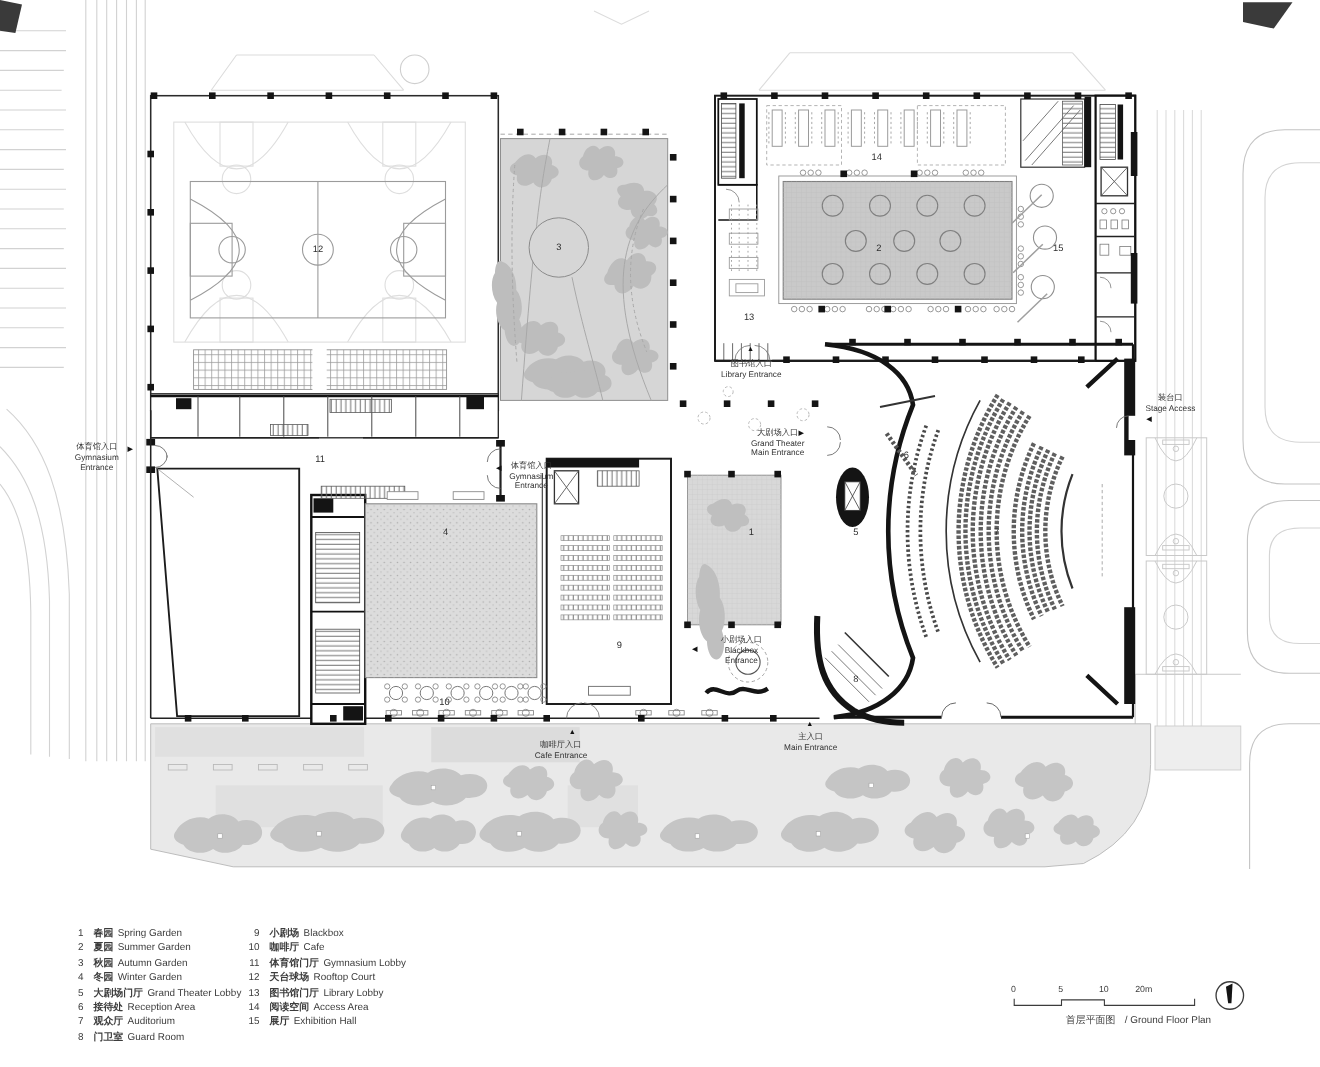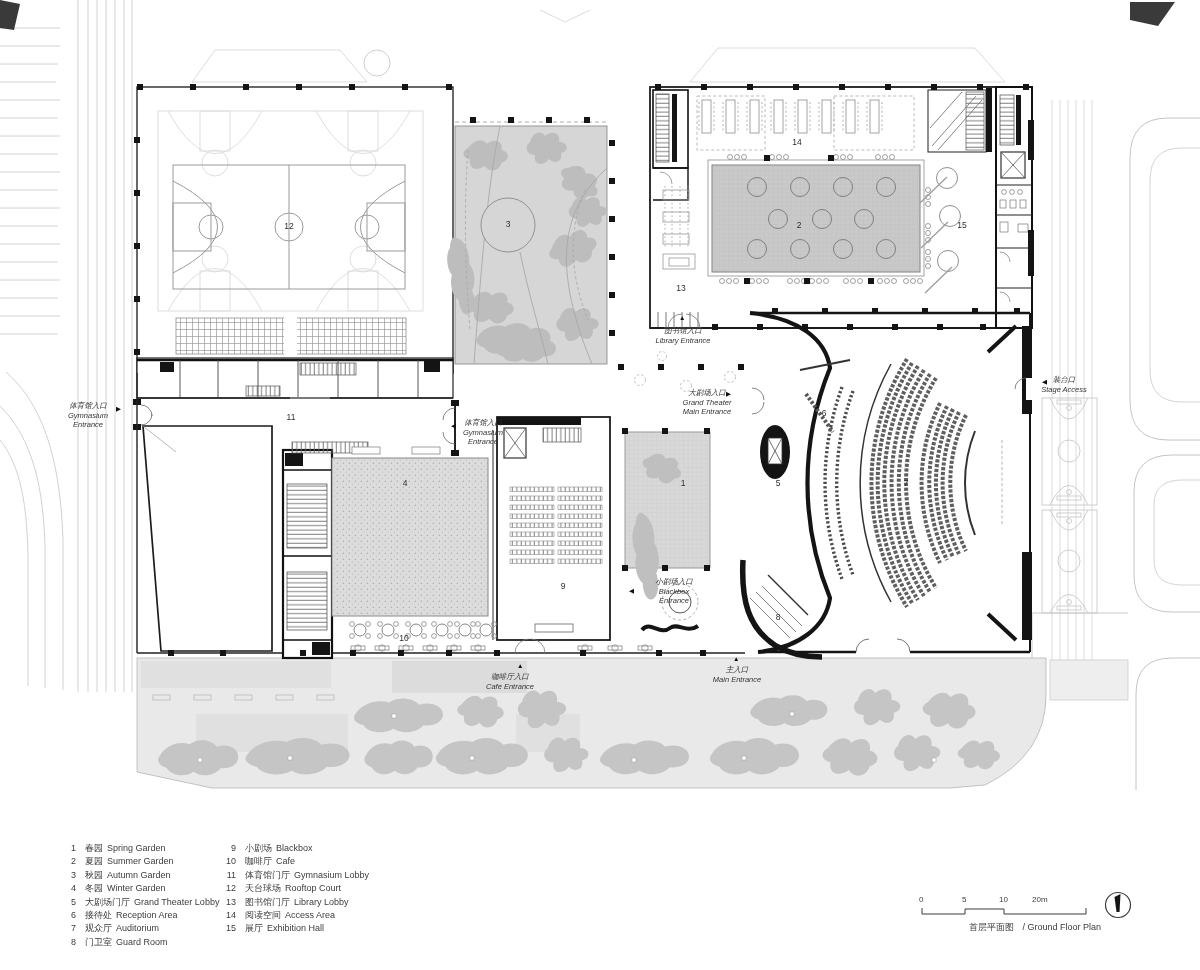--- a/index.html
+++ b/index.html
@@ -2,28 +2,28 @@
 <html><head>
 <meta charset="utf-8">
 <style>
   html,body{margin:0;padding:0;background:#ffffff;}
   #stage{position:relative;width:1200px;height:970px;background:#fff;overflow:hidden;
          font-family:"Liberation Sans","DejaVu Sans",sans-serif;color:#3f3f3f;}
   #plan-svg{position:absolute;left:0;top:0;}
   
   .rn{position:absolute;transform:translate(-50%,-50%);font-size:8.5px;color:#2e2e2e;white-space:nowrap;}
   
-  .ent{position:absolute;transform:translate(-50%,0);text-align:center;font-size:7.5px;line-height:9.5px;color:#333;white-space:nowrap;font-style:italic;}
+  .ent{position:absolute;transform:translate(-50%,0);text-align:center;font-size:7.5px;line-height:9.5px;color:#333;white-space:nowrap;}
   .arrow{position:absolute;font-size:6.5px;color:#111;line-height:6.5px;}
   
   #legend{position:absolute;left:62px;top:842px;display:flex;font-size:9px;line-height:13.4px;color:#3c3c3c;}
   .lg-col1{width:160px;}
   .lg-row{display:flex;}
   .lg-num{width:14px;text-align:right;margin-right:9px;flex:0 0 14px;}
-  .lg-zh{margin-right:4px;}
+  .lg-zh{margin-right:4px;font-weight:bold;}
   
   .tick{position:absolute;font-size:8px;color:#3c3c3c;}
   #plan-title{position:absolute;left:940px;top:921px;width:190px;text-align:center;font-size:9px;color:#3c3c3c;white-space:nowrap;}
   #plan-title span{margin:0 3px;}
 </style>
 </head>
 <body>
 
 <div id="stage">
 
@@ -640,21 +640,21 @@
       <div>Library Entrance</div>
 </div>
 
 <div class="ent" style="left:707px;top:388px">
   <div>大剧场入口</div>
       <div>Grand Theater</div>
       <div>Main Entrance</div>
 </div>
 <span class="arrow" style="left:726px;top:391px">▶</span>
 
-<div class="ent" style="left:1064px;top:375px">
+<div class="ent" style="left:1064px;top:357px">
   <div>装台口</div>
       <div>Stage Access</div>
 </div>
 <span class="arrow" style="left:1042px;top:379px">◀</span>
 
 <div class="ent" style="left:674px;top:577px">
   <div>小剧场入口</div>
       <div>Blackbox</div>
       <div>Entrance</div>
 </div>

